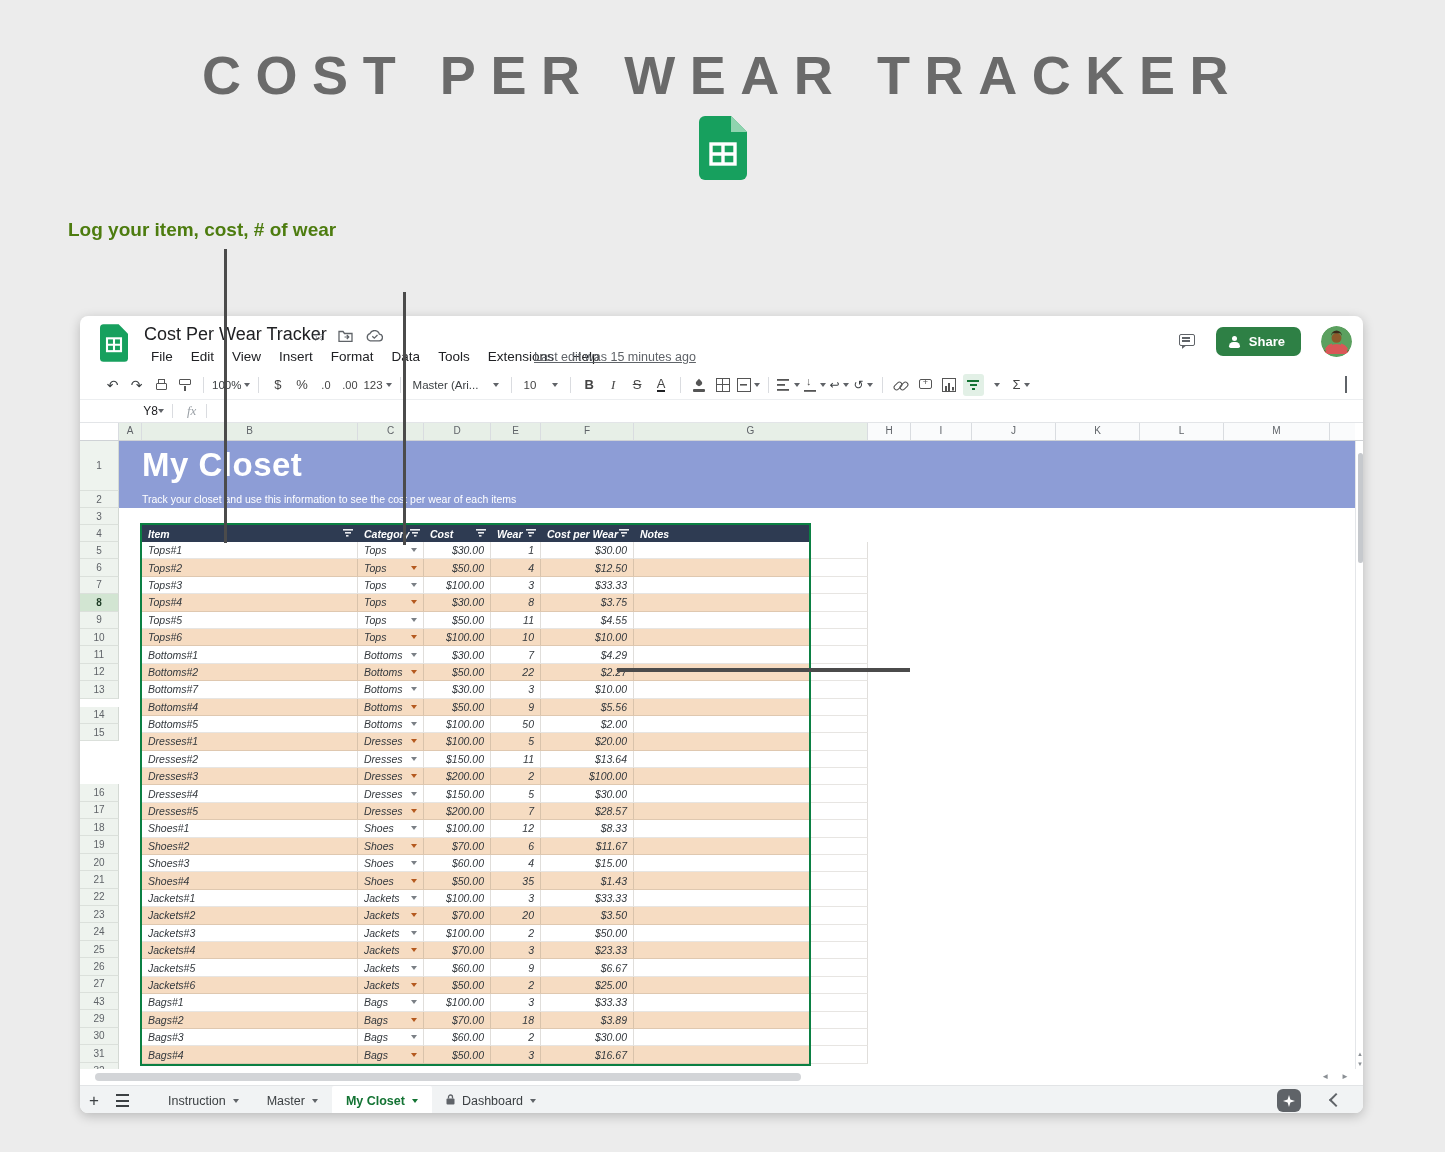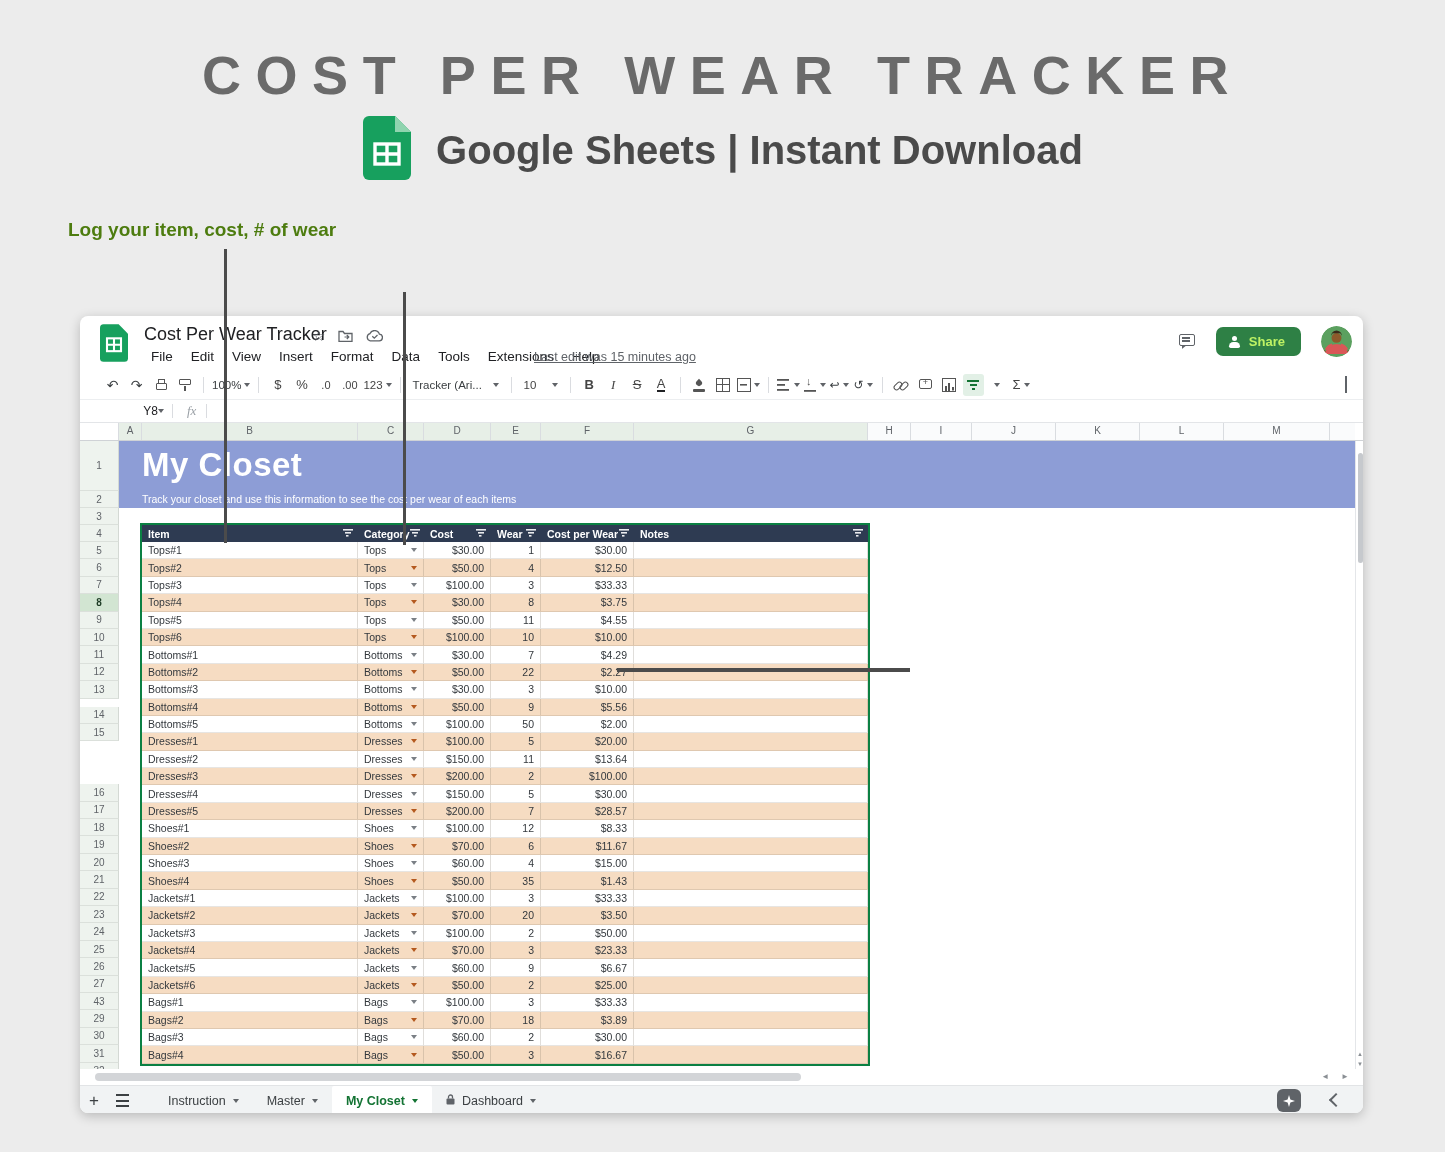--- a/index.html
+++ b/index.html
@@ -33,21 +33,21 @@
   .menu-item{font-size:13.5px;color:#202124;padding:2px 9px;border-radius:4px;}
   .last-edit{font-size:12.5px;color:#5f6368;text-decoration:underline;margin-left:14px;}
   .appbar-right{position:absolute;right:11px;top:10px;display:flex;align-items:center;gap:20px;}
   .comment-ic{position:relative;width:17px;height:15px;}
   .comment-ic:before{content:"";position:absolute;left:0;top:0;width:14px;height:10px;
     border:1.6px solid #5f6368;border-radius:2px;}
   .comment-ic:after{content:"";position:absolute;left:3px;top:11px;width:5px;height:4px;
     background:#5f6368;clip-path:polygon(0 0,100% 0,0 100%);}
   .comment-ic i{position:absolute;left:3px;top:3px;width:8px;height:1.5px;background:#5f6368;
     box-shadow:0 3px 0 #5f6368;}
-  .share-btn{display:flex;align-items:center;gap:8px;background:var(--share,#2e8045);color:#bef264;
+  .share-btn{display:flex;align-items:center;gap:8px;background:var(--share,#2e8045);color:#ffffff;
     font-size:13px;font-weight:700;padding:7px 16px 7px 12px;border-radius:7px;}
   .i-person{position:relative;width:13px;height:12px;}
   .i-person:before{content:"";position:absolute;left:4px;top:0;width:5px;height:5px;border-radius:50%;background:#fff;}
   .i-person:after{content:"";position:absolute;left:1px;top:6px;width:11px;height:6px;border-radius:5px 5px 2px 2px;background:#fff;}
   .avatar{width:31px;height:31px;border-radius:50%;overflow:hidden;}
   
   .toolbar{display:flex;align-items:center;height:29px;padding:0 14px 0 22px;gap:3px;
     border-bottom:1px solid #eceef0;font-size:13px;color:#444;position:relative;}
   .tbtn{min-width:21px;height:22px;display:flex;align-items:center;justify-content:center;
     gap:3px;border-radius:3px;white-space:nowrap;}
@@ -105,21 +105,21 @@
   .colh.tint{background:#e7efe7;}
   
   .gridarea{position:relative;height:628px;background:#fff;overflow:hidden;}
   .gutter{position:absolute;left:0;top:0;width:39px;}
   .gut{box-sizing:border-box;width:39px;font-size:10px;color:#5f6368;display:flex;align-items:center;
     justify-content:center;background:#eef3ee;border-bottom:1px solid #dbe0db;border-right:1px solid #d4d9d4;}
   .gut.sel{background:#d2e5d2;font-weight:700;color:#1f3d26;}
   .banner{position:absolute;left:39px;top:0;width:1236px;height:67px;background:var(--banner,#8d9dd6);}
   .banner .bt{position:absolute;left:23px;top:5px;font-size:33px;font-weight:700;color:#fff;letter-spacing:.5px;}
   .banner .bs{position:absolute;left:23px;top:50px;height:17px;line-height:16px;font-size:10.5px;color:#fff;}
-  .sheet-table{position:absolute;left:62px;top:84px;width:726px;outline:2px solid #0b8043;background:#fff;}
+  .sheet-table{position:absolute;left:62px;top:84px;width:667px;outline:2px solid #0b8043;background:#fff;font-style:italic;}
   .thead{display:grid;grid-template-columns:216px 66px 67px 50px 93px 234px;height:17px;
     background:var(--navy,#2e3b52);}
   .th{display:flex;align-items:center;justify-content:space-between;padding:0 5px 0 6px;
     color:#fff;font-size:10.5px;font-weight:700;overflow:hidden;white-space:nowrap;}
   .funnel{width:11px;height:9px;flex:none;opacity:.9;
     background:linear-gradient(#fff,#fff) center 0/10px 1.6px no-repeat,
     linear-gradient(#fff,#fff) center 3.2px/6px 1.6px no-repeat,
     linear-gradient(#fff,#fff) center 6.4px/2.5px 1.6px no-repeat;}
   .trow{display:grid;grid-template-columns:216px 66px 67px 50px 93px 234px;height:17.4px;background:#fff;}
   .trow:nth-child(even){background:var(--peach,#f6dcc2);}
@@ -165,21 +165,20 @@
     <span>
       <svg width="50" height="64" viewBox="0 0 24 32">
         <path d="M3 0h13l8 8v21a3 3 0 0 1-3 3H3a3 3 0 0 1-3-3V3a3 3 0 0 1 3-3z" fill="#17a05e"></path>
         <path d="M16 0l8 8h-8z" fill="#8fd4af"></path>
         <g stroke="#fff" stroke-width="1.7" fill="none">
           <rect x="6" y="14" width="12" height="10"></rect>
           <path d="M6 19h12M12 14v10"></path>
         </g>
       </svg>
     </span>
-    <span class="txt">Google Sheets | Instant Download</span>
   </div>
 
   <div class="note note1">Log your item, cost, # of wear</div>
   <div class="ptr vline1"></div>
   <div class="ptr vline2"></div>
   <div class="ptr hline"></div>
 
   <div class="win">
 
     <div class="appbar">
@@ -259,21 +258,21 @@
       <span class="tbtn">$</span>
       <span class="tbtn">%</span>
       <span class="tbtn" style="font-size:11px">.0</span>
       <span class="tbtn" style="font-size:11px">.00</span>
       <span class="tbtn" style="font-size:11.5px">
         <span>123</span>
           <span class="car"></span>
         </span>
       <span class="sep"></span>
       <span class="tbtn font-btn">
-        <span>Tracker (Ari...</span>
+        <span>Master (Ari...</span>
           <span class="car"></span>
         </span>
       <span class="sep"></span>
       <span class="tbtn" style="font-size:11.5px;width:34px;justify-content:space-between;padding:0 4px">
         <span>10</span>
           <span class="car"></span>
         </span>
       <span class="sep"></span>
       <span class="tbtn b">B</span>
       <span class="tbtn it">I</span>
@@ -595,21 +594,21 @@
               </div>
               <div class="td num">
                 <span>$2.27</span>
               </div>
               <div class="td">
                 <span></span>
               </div>
             </div>
             <div class="trow">
               <div class="td">
-                <span>Bottoms#3</span>
+                <span>Bottoms#7</span>
               </div>
               <div class="td cat">
                 <span>Bottoms</span>
                 <span class="dd"></span>
               </div>
               <div class="td num">
                 <span>$30.00</span>
               </div>
               <div class="td num">
                 <span>3</span>

